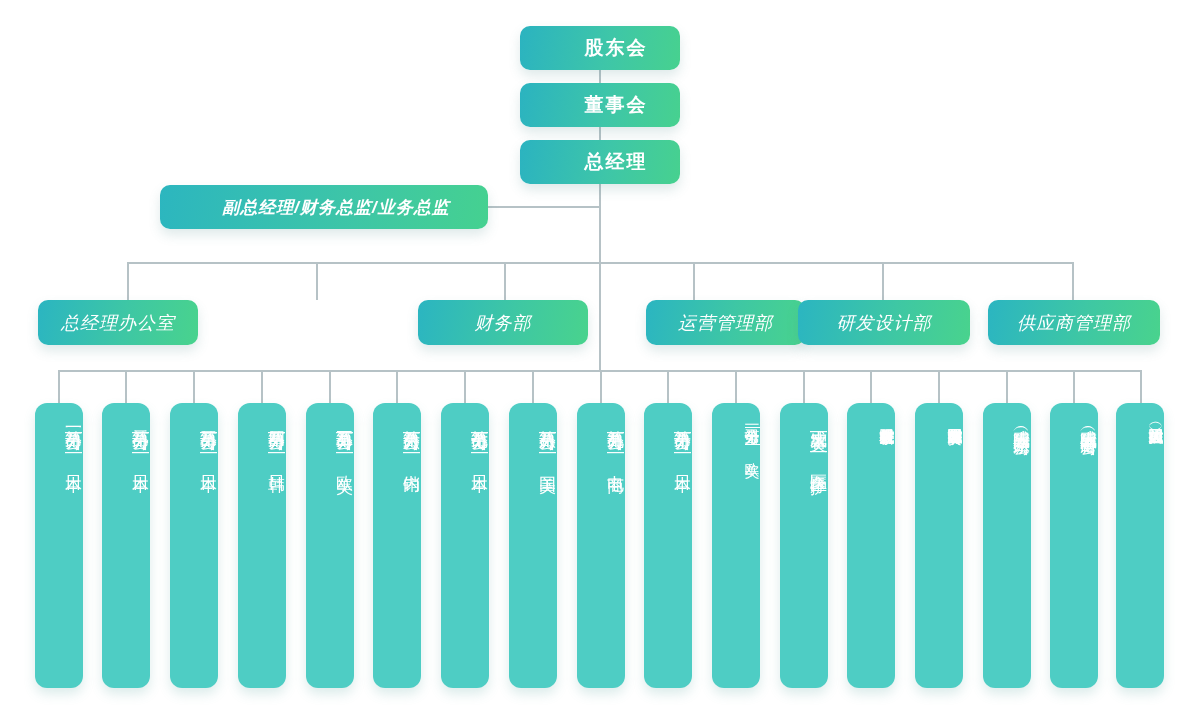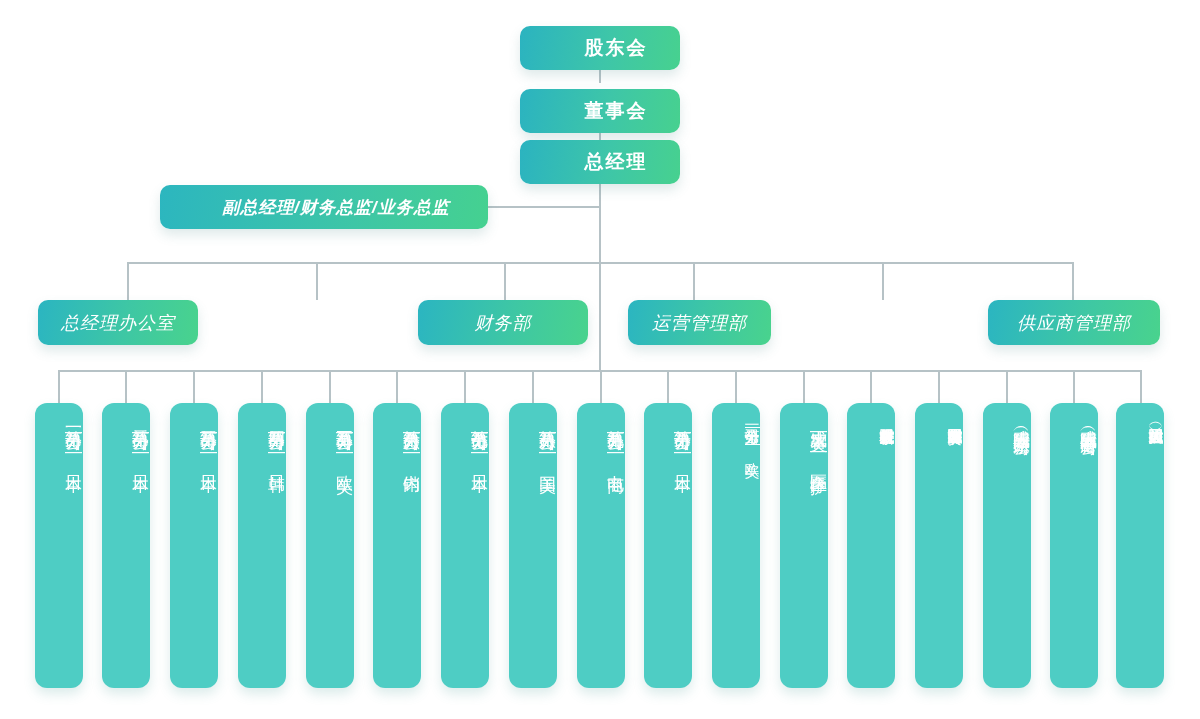--- a/index.html
+++ b/index.html
@@ -44,21 +44,21 @@
     width: 160px;
     height: 44px;
     left: 520px;
     background: linear-gradient(100deg, #2bb3c0 0%, #3ec6a8 55%, #47d18f 100%);
     font-size: 19px;
     font-weight: bold;
     letter-spacing: 2px;
     padding-left: 32px;
   }
   .node.top.n1 { top: 26px; }
-  .node.top.n2 { top: 89px; align-items: center; }
+  .node.top.n2 { top: 83px; align-items: center; }
   .node.top.n3 { top: 140px; }
 
   
   .node.deputy {
     left: 160px;
     top: 185px;
     width: 328px;
     height: 44px;
     background: linear-gradient(100deg, #2cb6bf 0%, #3ec6a6 60%, #45d190 100%);
     font-size: 17px;
@@ -151,22 +151,25 @@
   <div class="node deputy">
     <span>副总经理/财务总监/业务总监</span>
   </div>
 
   <div class="node dept" style="left:38px; width:160px;">
     <span>总经理办公室</span>
   </div>
   <div class="node dept" style="left:418px; width:170px;">
     <span>财务部</span>
   </div>
-  <div class="node dept" style="left:628px; width:143px;">
+  <div class="node dept" style="left:646px; width:159px;">
     <span>运营管理部</span>
+  </div>
+  <div class="node dept" style="left:798px; width:172px;">
+    <span>研发设计部</span>
   </div>
   <div class="node dept" style="left:988px; width:172px;">
     <span>供应商管理部</span>
   </div>
 
   <div class="node leaf" style="left:35px;">
     <span>第一分公司——日本</span>
   </div>
   <div class="node leaf" style="left:102px;">
     <span>第二分公司——日本</span>

